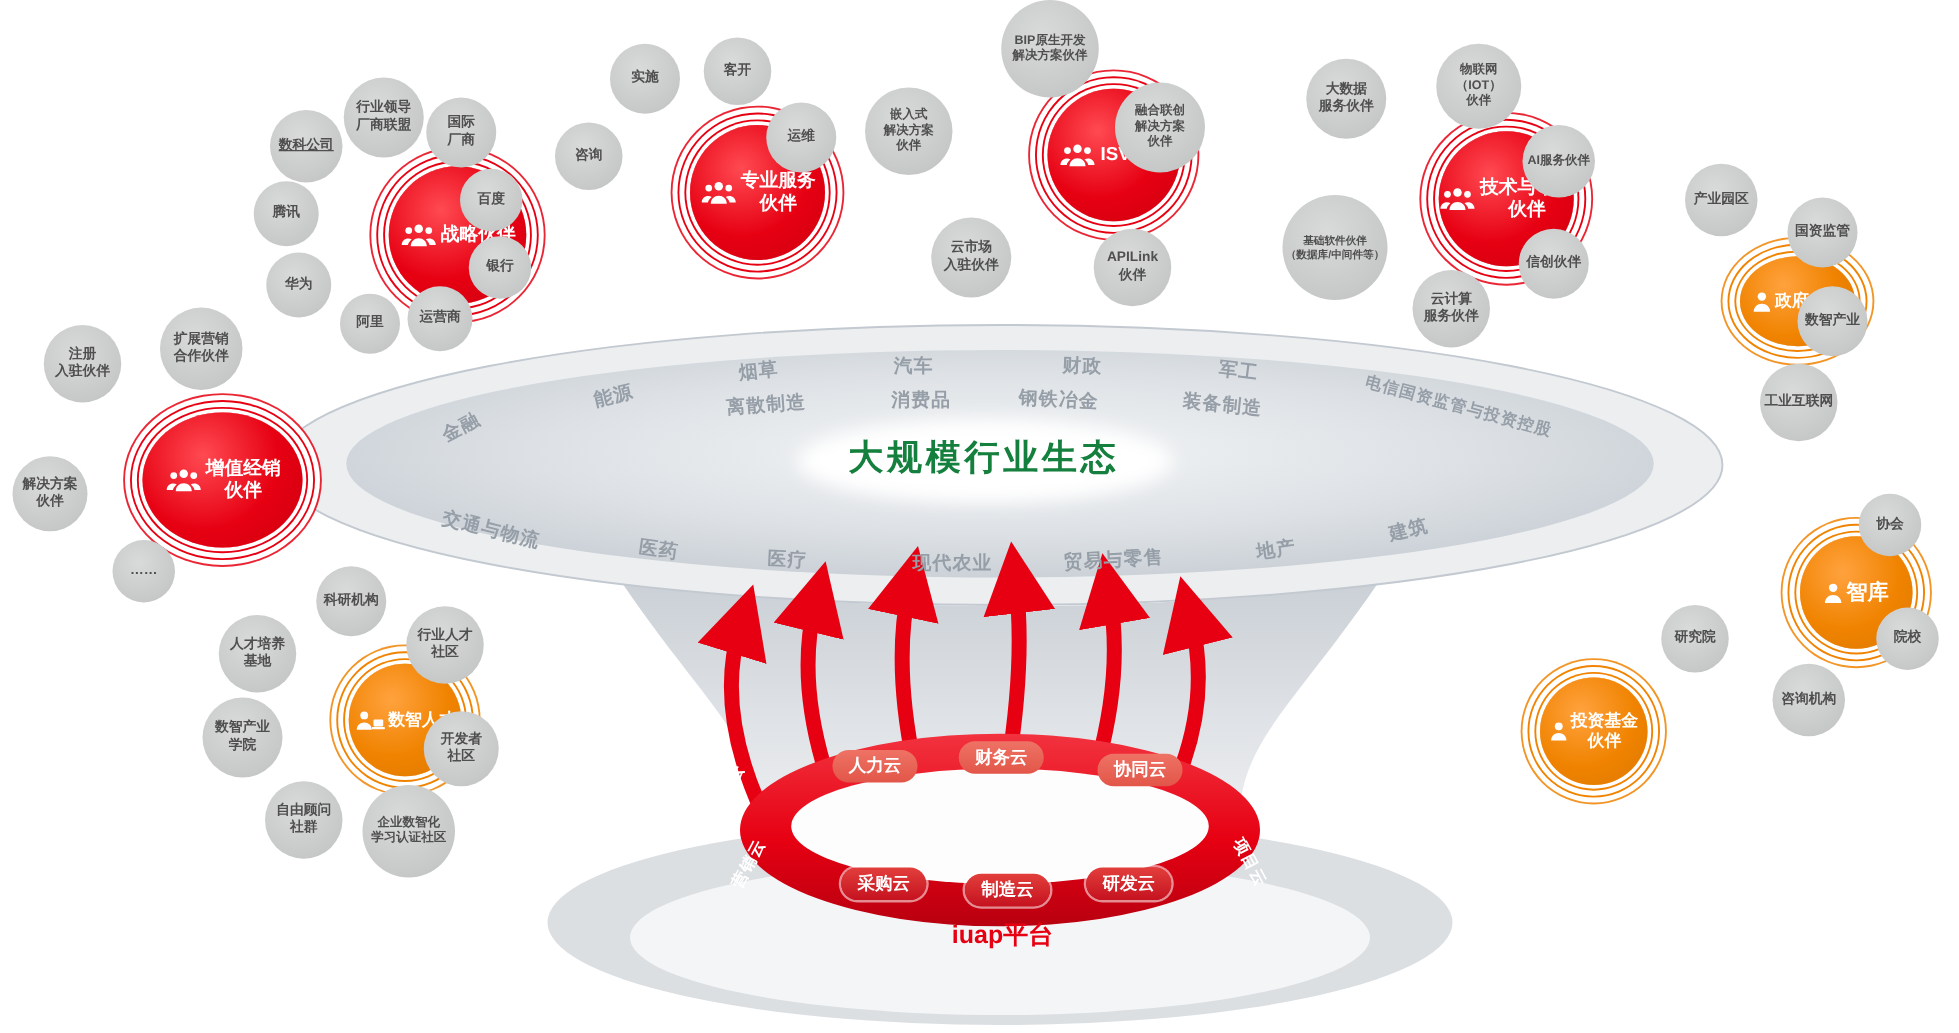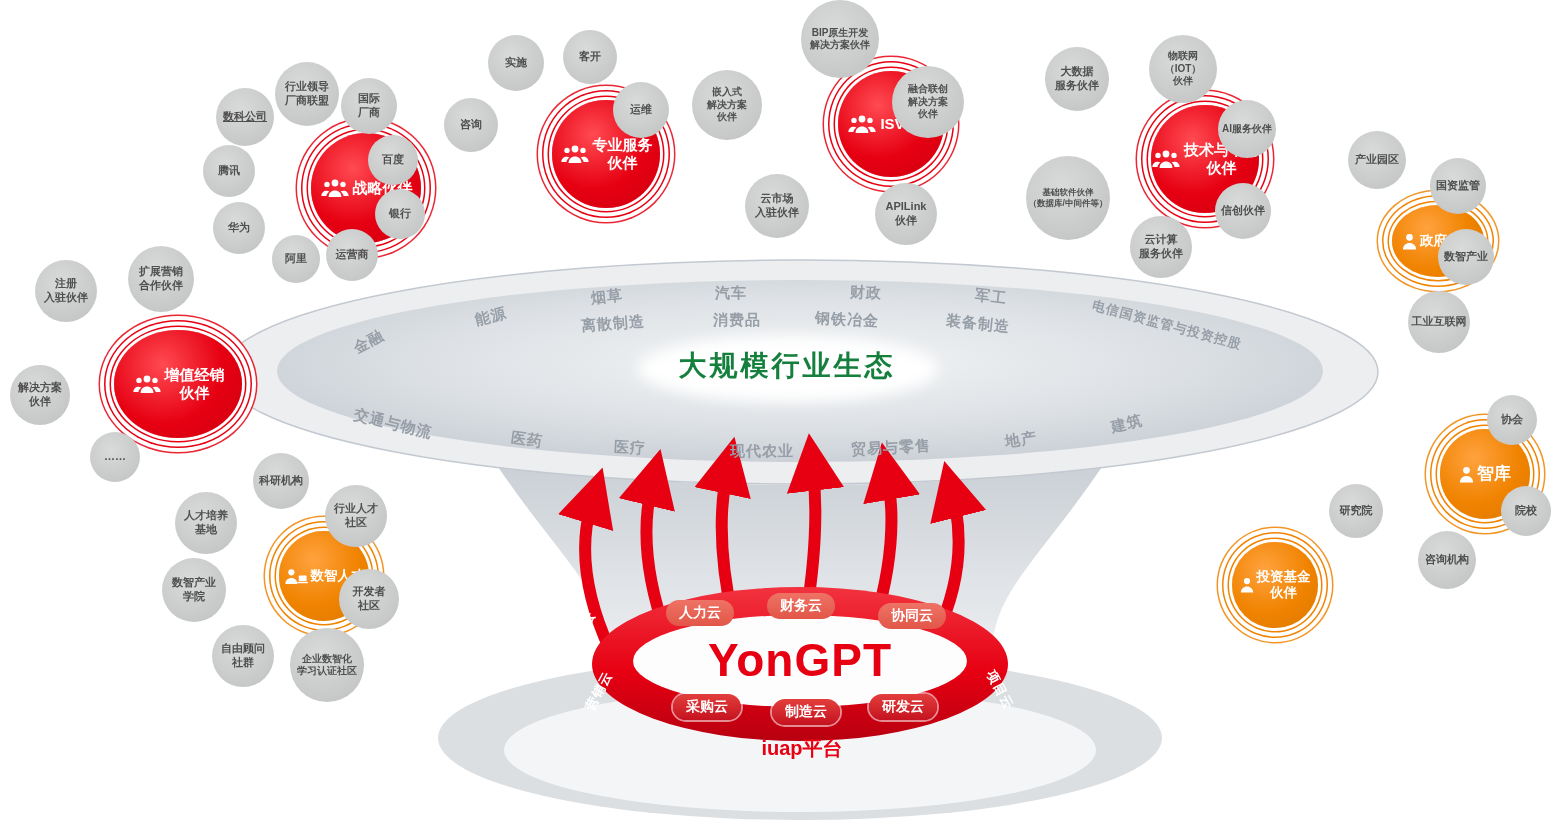--- a/index.html
+++ b/index.html
@@ -103,21 +103,20 @@
   <span class="ind" style="left:1167px;top:325px;--r:15deg;font-size:13px;">电信国资监管与投资控股</span>
 
   <span class="ind" style="left:393px;top:424px;--r:14deg;">交通与物流</span>
   <span class="ind" style="left:527px;top:440px;--r:8deg;">医药</span>
   <span class="ind" style="left:630px;top:448px;--r:3deg;">医疗</span>
   <span class="ind" style="left:762px;top:451px;">现代农业</span>
   <span class="ind" style="left:891px;top:448px;--r:-3deg;">贸易与零售</span>
   <span class="ind" style="left:1021px;top:440px;--r:-8deg;">地产</span>
   <span class="ind" style="left:1127px;top:424px;--r:-14deg;">建筑</span>
 
-  <div class="platform-name" style="left:800px;top:660px;">YonGPT</div>
   <div class="base-label" style="left:802px;top:748px;">iuap平台</div>
 
   <span class="chip chip-top" style="left:700px;top:613px;">人力云</span>
   <span class="chip chip-top" style="left:801px;top:606px;">财务云</span>
   <span class="chip chip-top" style="left:912px;top:616px;">协同云</span>
   <span class="chip chip-bottom" style="left:707px;top:707px;">采购云</span>
   <span class="chip chip-bottom" style="left:806px;top:712px;">制造云</span>
   <span class="chip chip-bottom" style="left:903px;top:707px;">研发云</span>
   <span class="band-label" style="left:579px;top:637px;--r:-62deg;">供应链云</span>
   <span class="band-label" style="left:599px;top:691px;--r:-62deg;">营销云</span>

